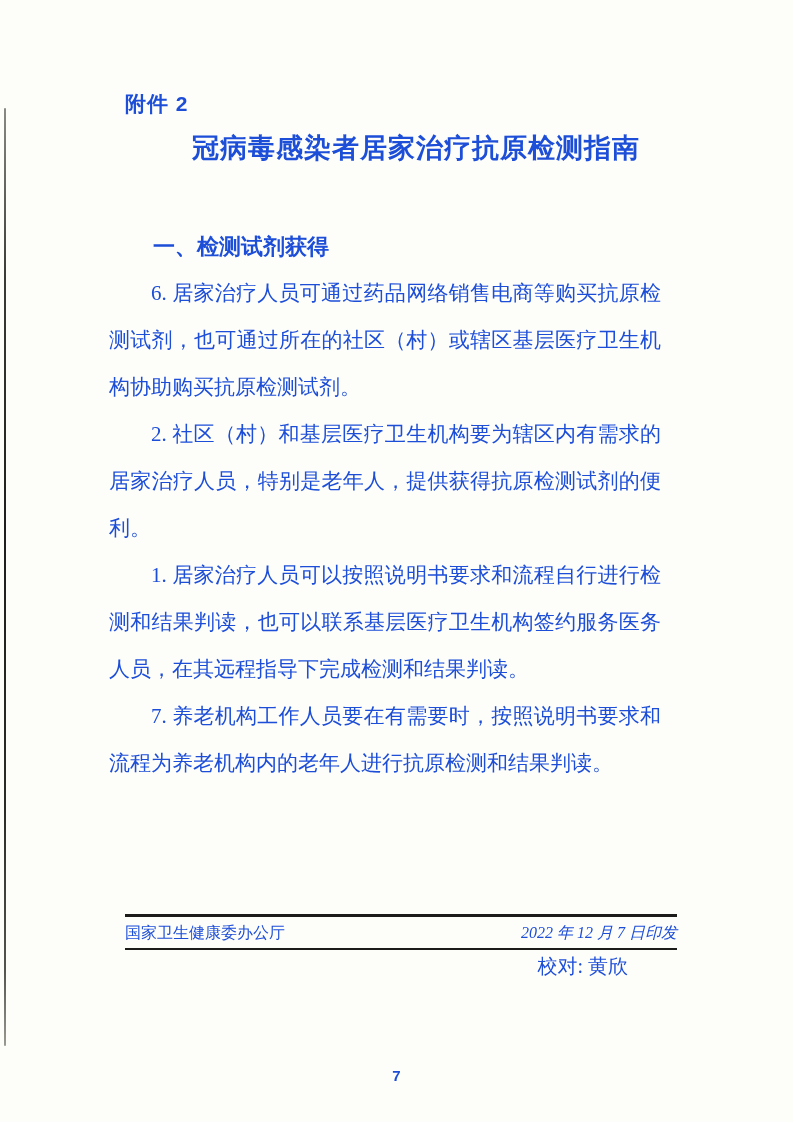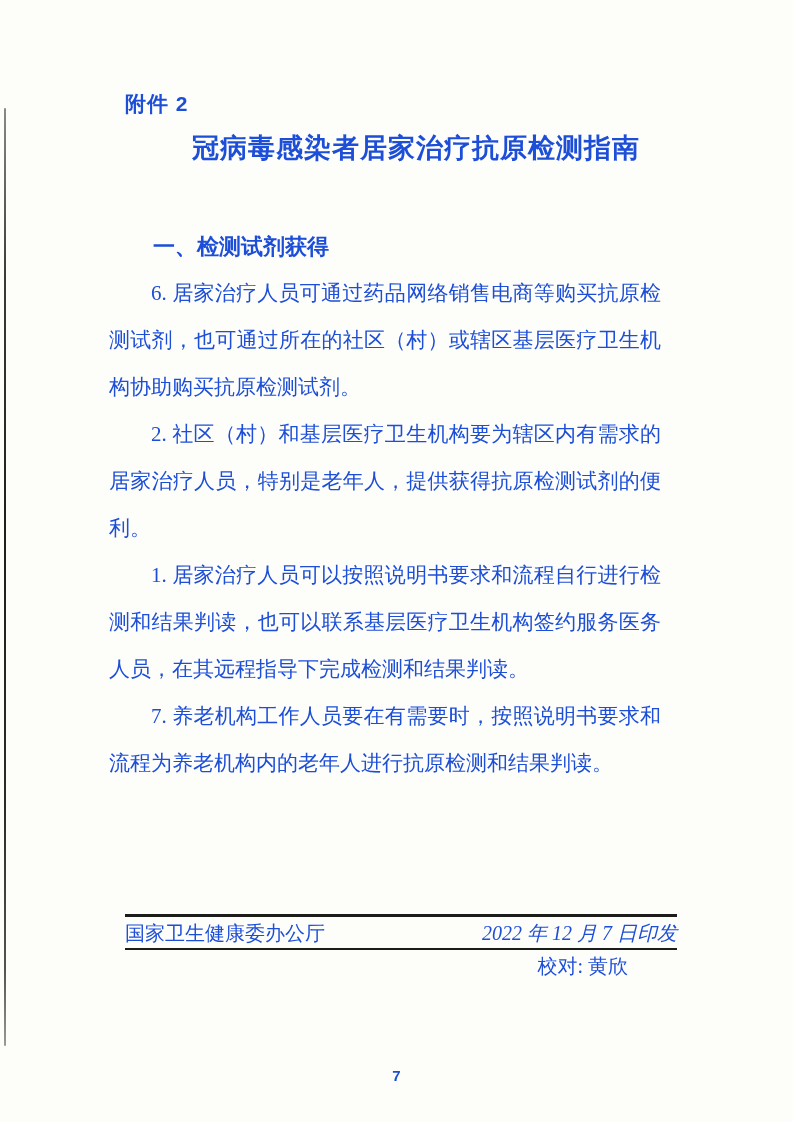--- a/index.html
+++ b/index.html
@@ -77,21 +77,21 @@
   }
   .footer-row {
     position: absolute;
     left: 125px;
     top: 919px;
     width: 552px;
     height: 28px;
     display: flex;
     justify-content: space-between;
     align-items: center;
-    font-size: 20px;
+    font-size: 16px;
   }
   .footer-issuer { white-space: nowrap; }
   .footer-date { white-space: nowrap; font-style: italic; }
   .footer-rule-bottom {
     position: absolute;
     left: 125px;
     top: 948px;
     width: 552px;
     height: 2px;
     background: #1c1c1a;

